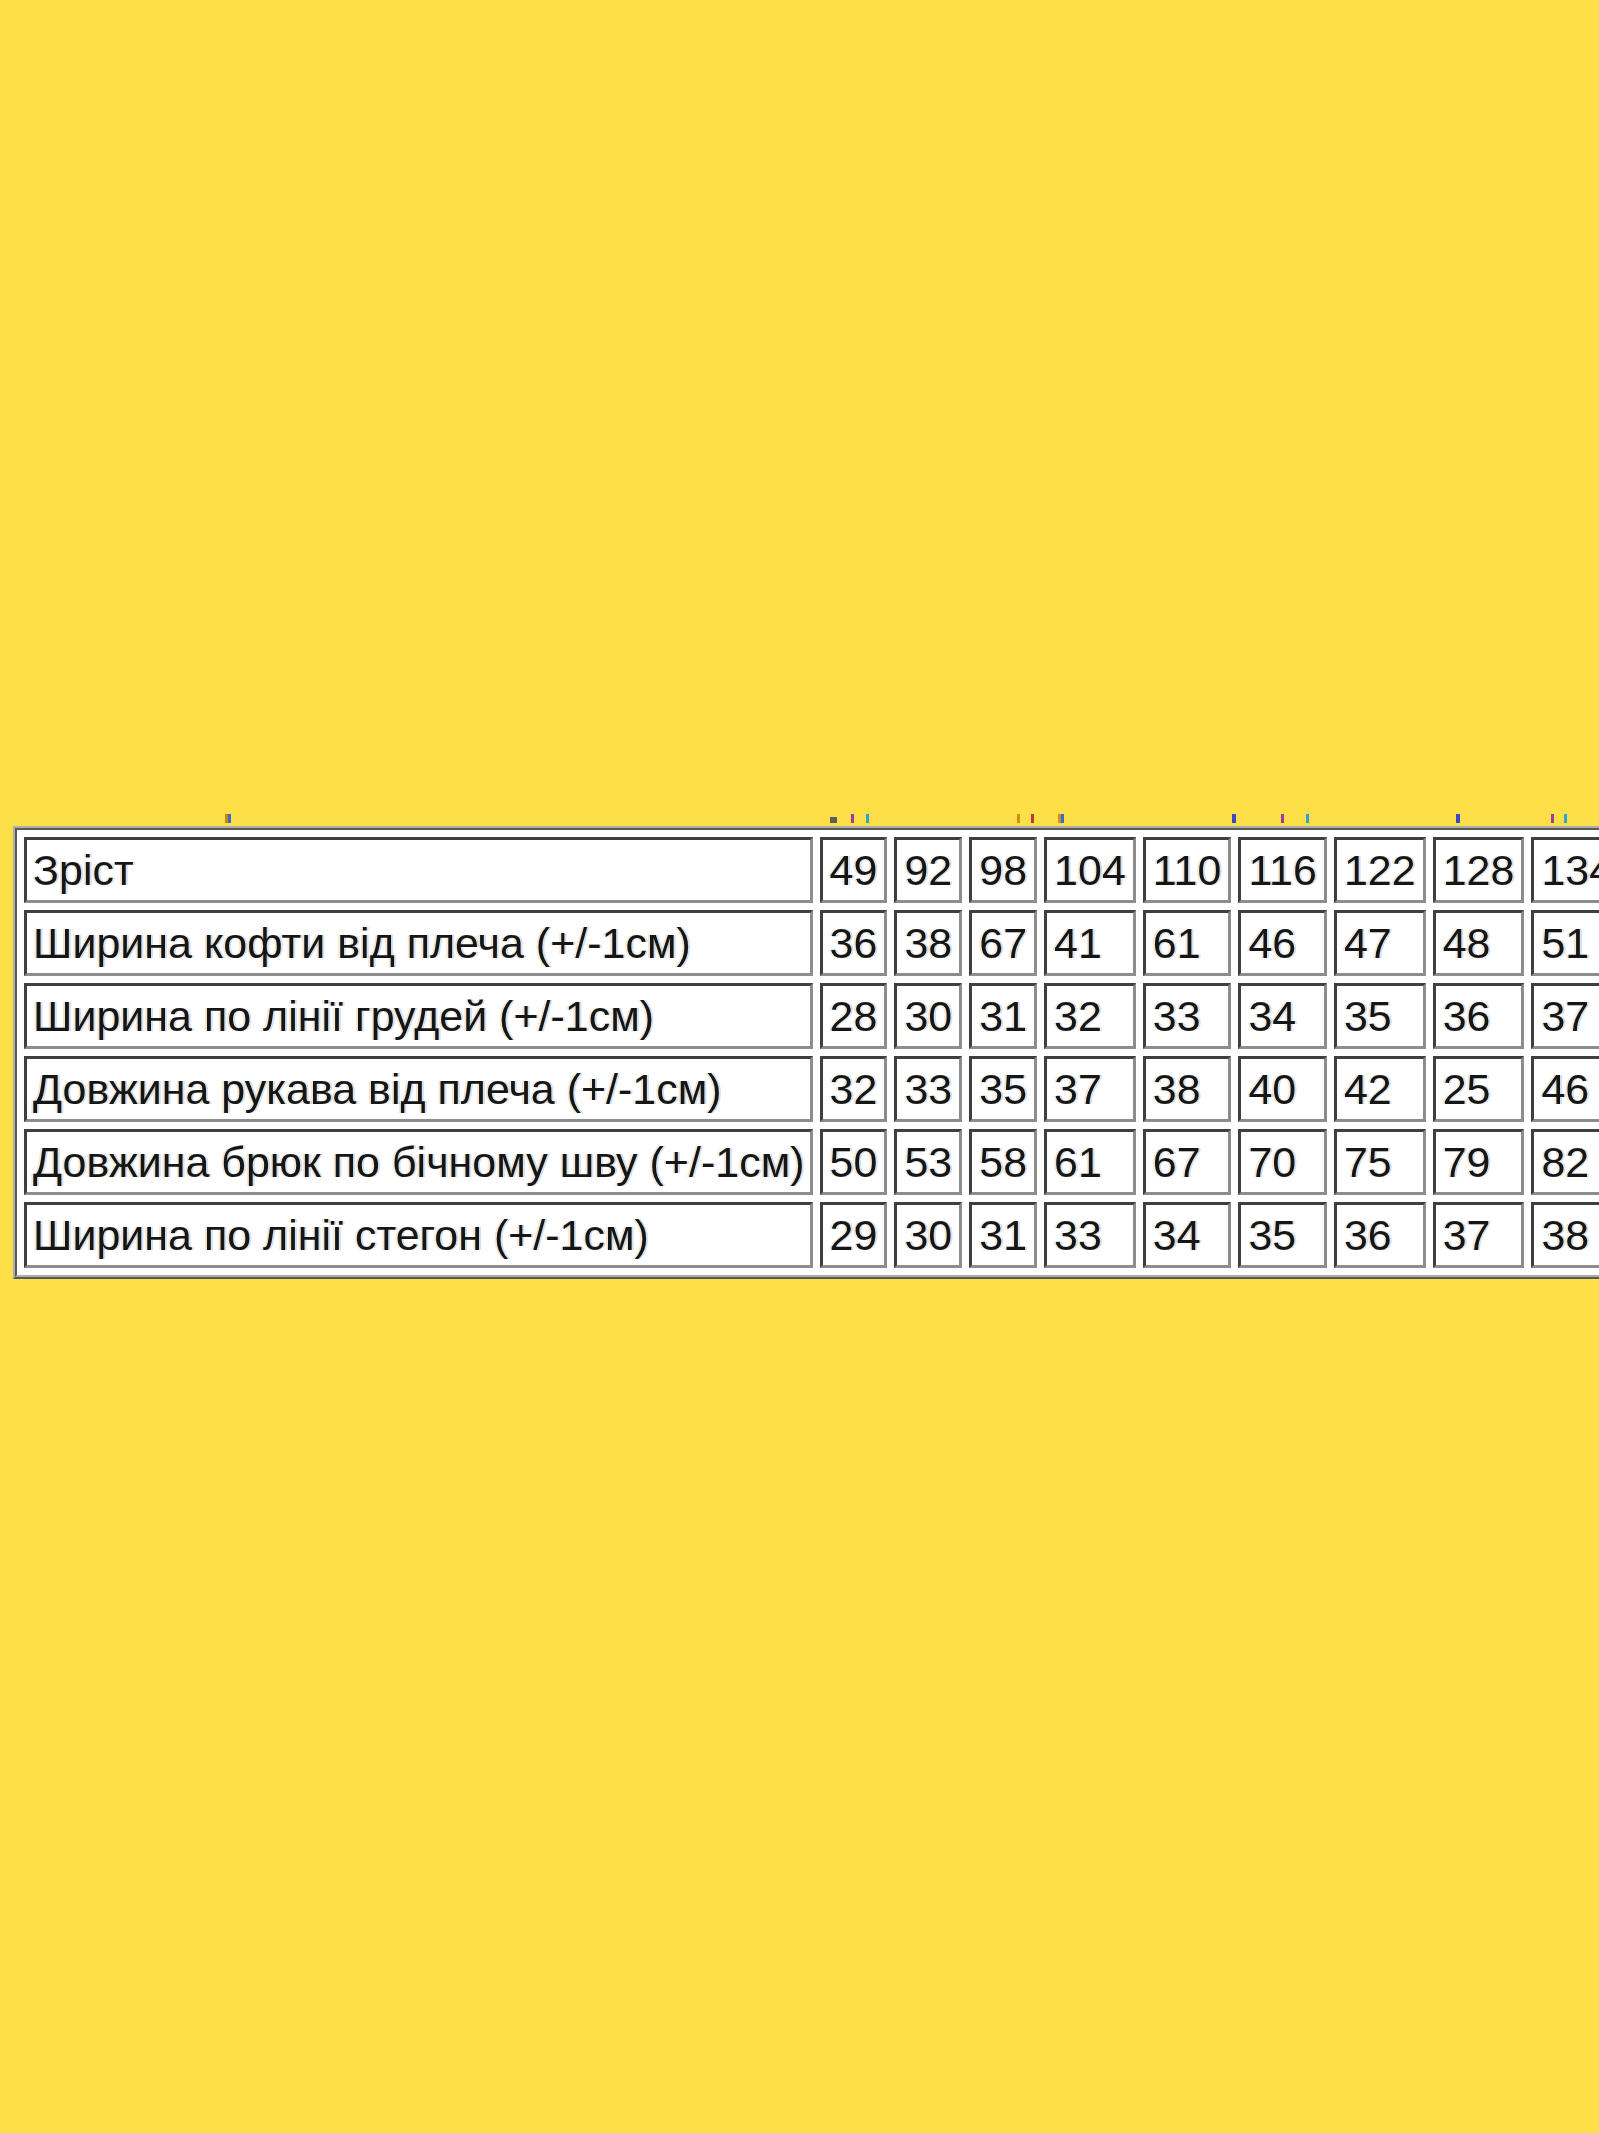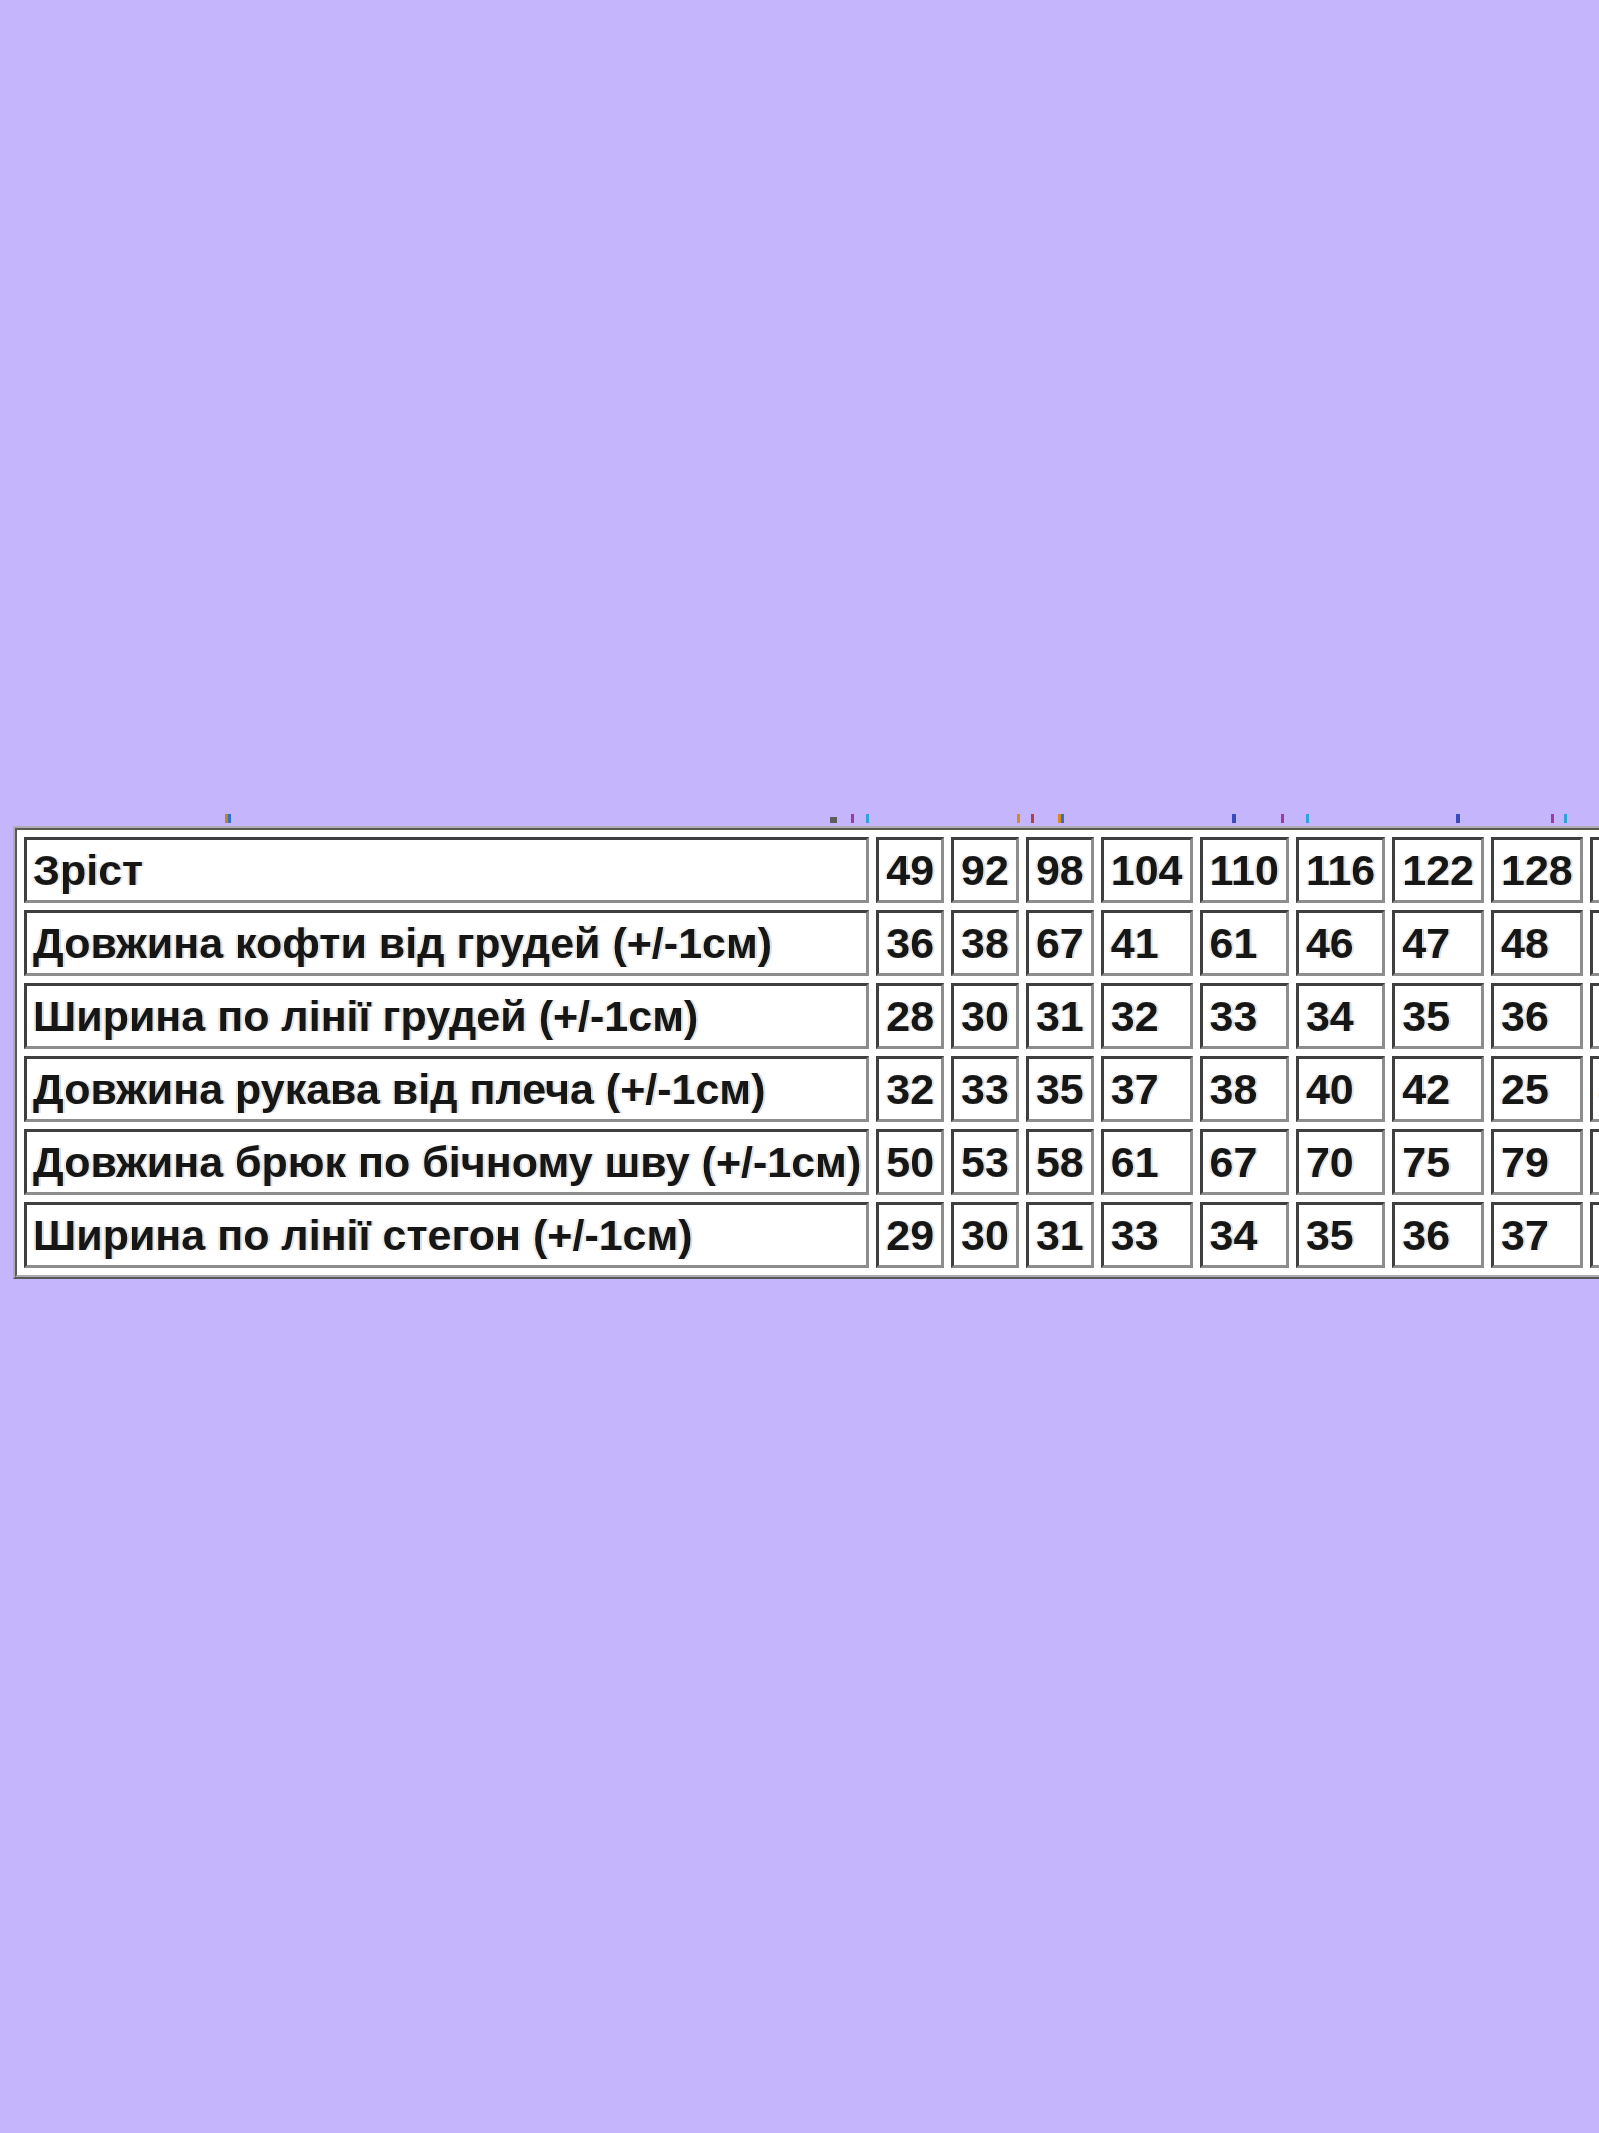--- a/index.html
+++ b/index.html
@@ -10,22 +10,21 @@
   body {
     width: 1599px;
     height: 2133px;
     font-family: "Liberation Sans", "DejaVu Sans", sans-serif;
   }
   .stage {
     position: relative;
     width: 1599px;
     height: 2133px;
     overflow: hidden;
-    background: #c4b5fd;
-    font-weight: bold;
+    background: #fde047;
   }
   
   .frag {
     position: absolute;
     top: 815px;
     width: 3px;
     height: 9px;
     display: block;
   }
   table.size-chart {
@@ -92,21 +91,21 @@
         <td class="num-cell">92</td>
         <td class="num-cell">98</td>
         <td class="num-cell">104</td>
         <td class="num-cell">110</td>
         <td class="num-cell">116</td>
         <td class="num-cell">122</td>
         <td class="num-cell">128</td>
         <td class="num-cell">134</td>
       </tr>
       <tr>
-        <td class="label-cell">Довжина кофти від грудей (+/-1см)</td>
+        <td class="label-cell">Ширина кофти від плеча (+/-1см)</td>
         <td class="num-cell">36</td>
         <td class="num-cell">38</td>
         <td class="num-cell">67</td>
         <td class="num-cell">41</td>
         <td class="num-cell">61</td>
         <td class="num-cell">46</td>
         <td class="num-cell">47</td>
         <td class="num-cell">48</td>
         <td class="num-cell">51</td>
       </tr>

